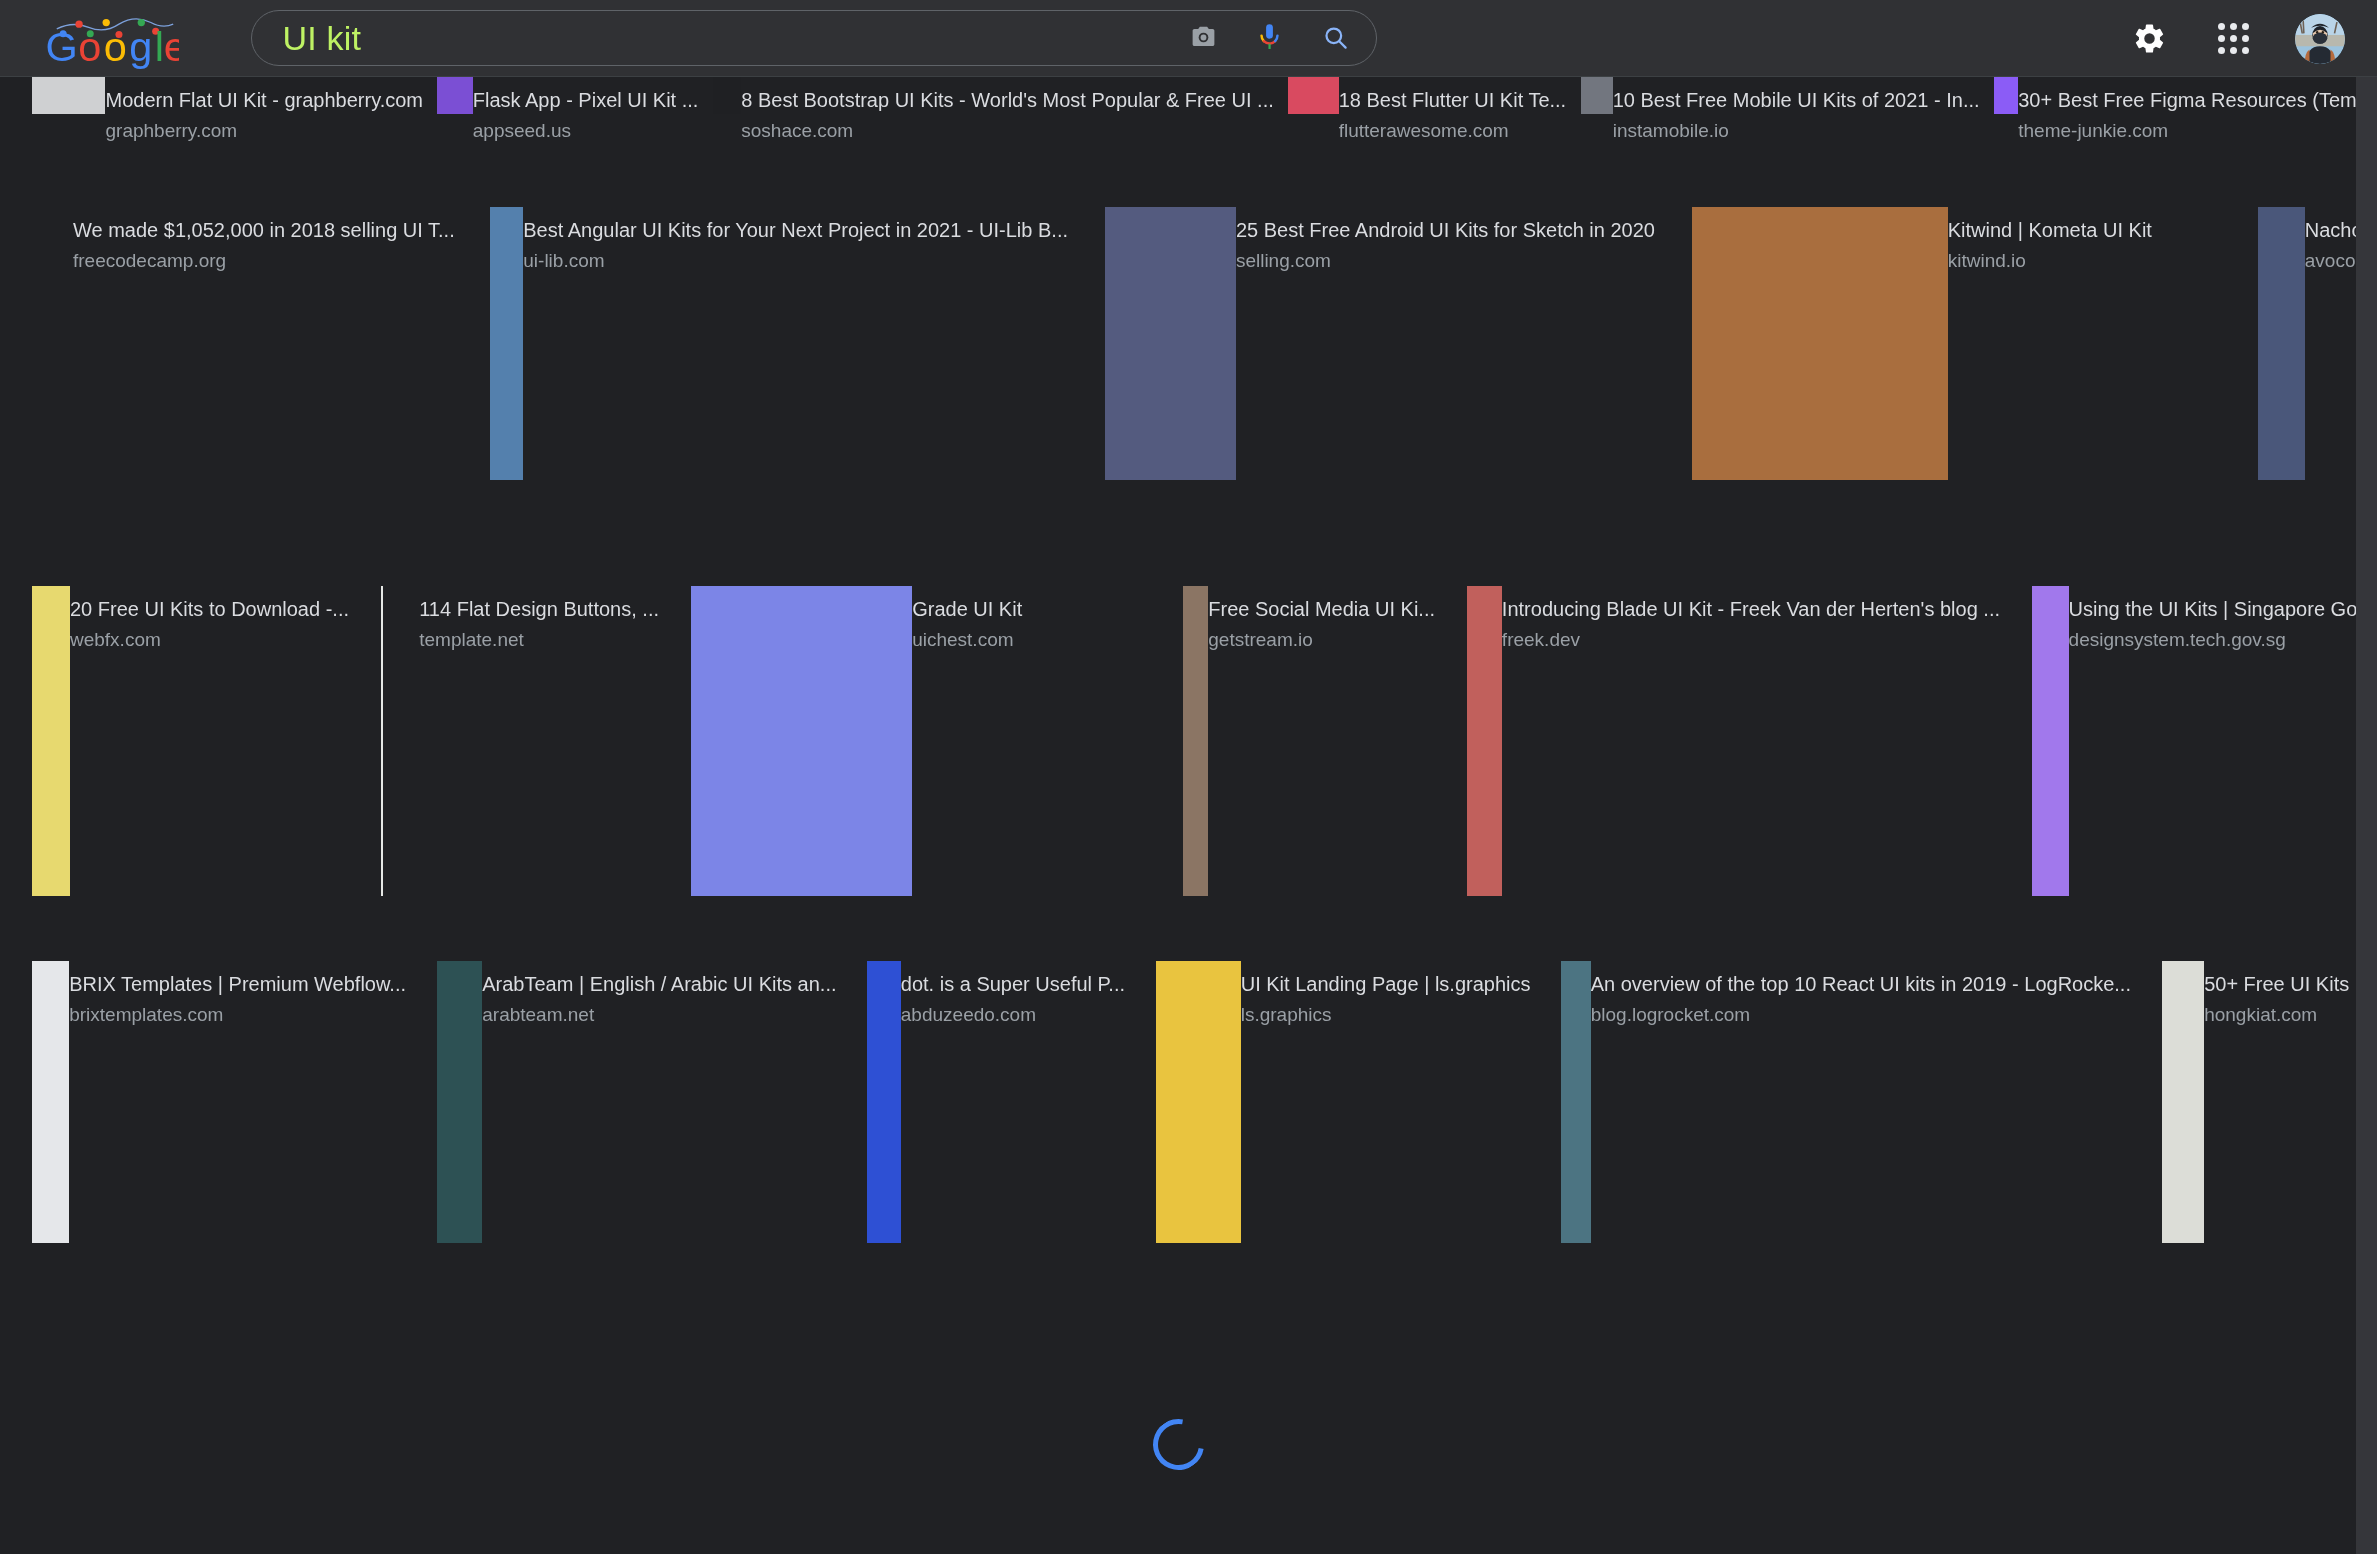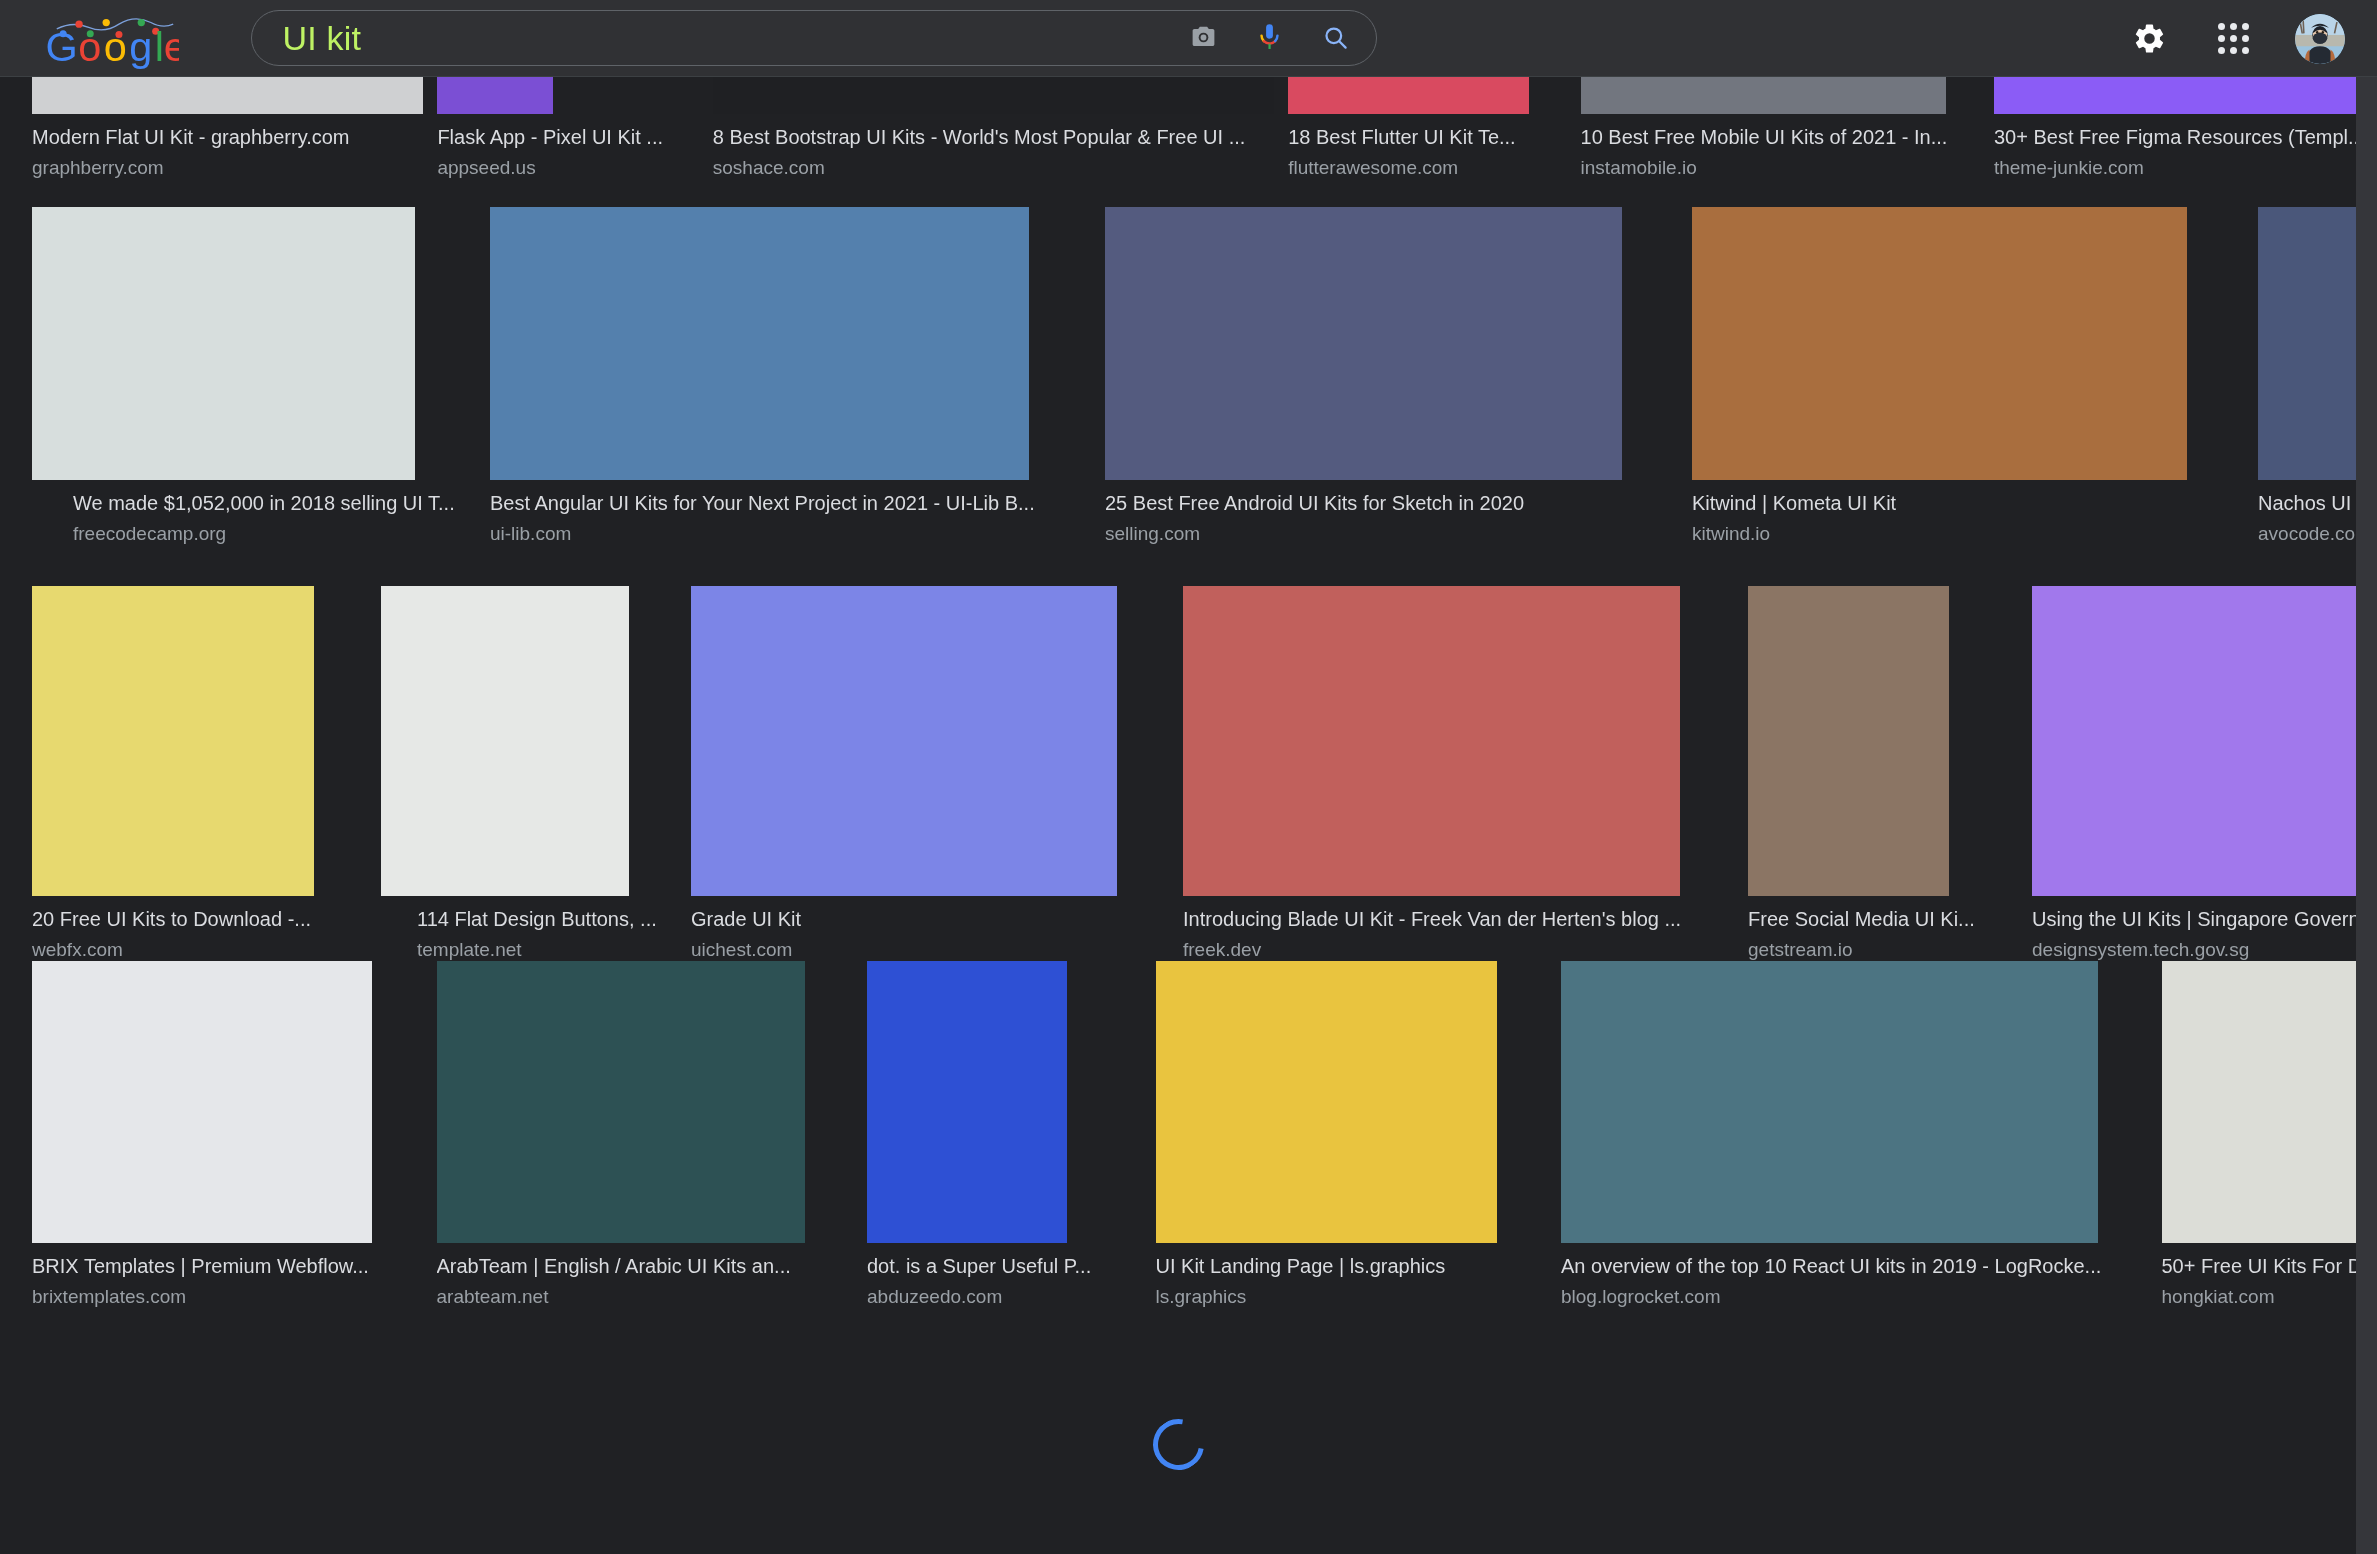--- a/index.html
+++ b/index.html
@@ -69,21 +69,21 @@
     overflow: hidden;
   }
   .row {
     position: absolute; left: 0;
     width: 2357px;
     display: flex;
     align-items: flex-end;
   }
   .tile {
     position: relative;
-    display: flex; flex-direction: column; 
+    display: flex; flex-direction: row; 
     padding: 0 0 0 0;
   }
   .thumb { display:block; }
   .meta { padding-top: 11.2px; }
   .t-title {
     color: #dadce0;
     font-size: 20px;
     line-height: 24px;
     white-space: nowrap; overflow: hidden; text-overflow: ellipsis;
   }
@@ -323,32 +323,32 @@
           <div class="t-domain">template.net</div>
         </div>
       </div>
       <div class="tile" style="width: 460px;">
         <div class="thumb" style="width: 426px; height: 310px; background: rgb(124, 133, 231);"></div>
         <div class="meta" style="width: 460px;">
           <div class="t-title">Grade UI Kit</div>
           <div class="t-domain">uichest.com</div>
         </div>
       </div>
+      <div class="tile" style="width: 252px;">
+        <div class="thumb" style="width: 201px; height: 310px; background: rgb(139, 117, 100);"></div>
+        <div class="meta" style="width: 252px;">
+          <div class="t-title">Free Social Media UI Ki...</div>
+          <div class="t-domain">getstream.io</div>
+        </div>
+      </div>
       <div class="tile" style="width: 533px;">
         <div class="thumb" style="width: 497px; height: 310px; background: rgb(193, 96, 92);"></div>
         <div class="meta" style="width: 533px;">
           <div class="t-title">Introducing Blade UI Kit - Freek Van der Herten's blog ...</div>
           <div class="t-domain">freek.dev</div>
-        </div>
-      </div>
-      <div class="tile" style="width: 252px;">
-        <div class="thumb" style="width: 201px; height: 310px; background: rgb(139, 117, 100);"></div>
-        <div class="meta" style="width: 252px;">
-          <div class="t-title">Free Social Media UI Ki...</div>
-          <div class="t-domain">getstream.io</div>
         </div>
       </div>
       <div class="tile" style="width: 512px;">
         <div class="thumb" style="width: 481px; height: 310px; background: rgb(161, 120, 236);"></div>
         <div class="meta" style="width: 512px;">
           <div class="t-title">Using the UI Kits | Singapore Government Design S...</div>
           <div class="t-domain">designsystem.tech.gov.sg</div>
         </div>
       </div>
     </div>

